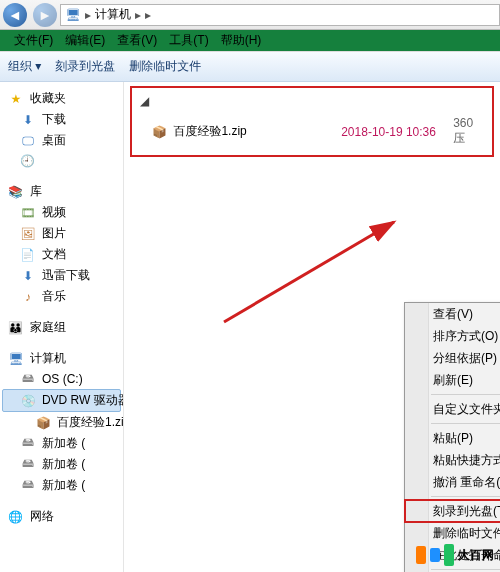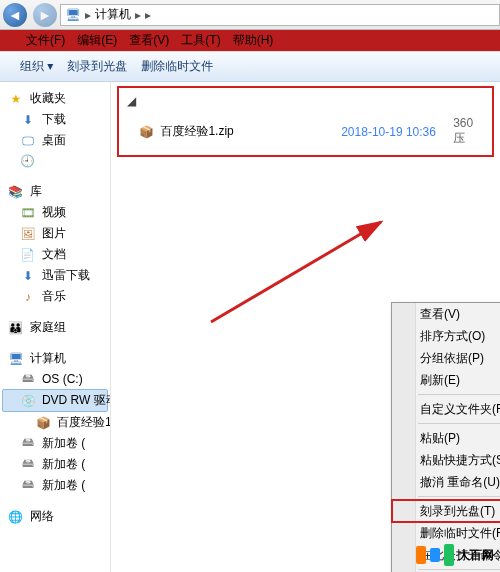--- a/index.html
+++ b/index.html
@@ -5,25 +5,25 @@
 * { margin: 0; padding: 0; box-sizing: border-box; font-family: "Microsoft YaHei", Tahoma, sans-serif; font-size: 12px; }
 body { width: 500px; height: 572px; background: #fff; position: relative; overflow: hidden; }
 
 
 .addrbar { height: 30px; background: linear-gradient(#f6f6f6,#e8e8e8); border-bottom: 1px solid #bbb; display: flex; align-items: center; }
 .nav-btn { width: 24px; height: 24px; border-radius: 50%; background: radial-gradient(circle at 30% 30%, #6fa8e6, #2b5f9e); margin: 0 3px; display: flex; align-items: center; justify-content: center; color: #fff; font-size: 14px; }
 .breadcrumb { flex: 1; height: 22px; border: 1px solid #b5b5b5; background: #fff; display: flex; align-items: center; padding: 0 4px; gap: 4px; }
 .bc-sep { color: #555; }
 
 
-.menubar { height: 22px; background: #b91c1c; border-bottom: 1px solid #ddd; display: flex; padding: 0 22px; gap: 4px; }
+.menubar { height: 22px; background: #15803d; border-bottom: 1px solid #ddd; display: flex; padding: 0 10px; gap: 4px; }
 .menubar span.item { padding: 2px 4px; }
 
 
-.toolbar { height: 30px; background: linear-gradient(#f7fbff,#dce9f7); border-bottom: 1px solid #c4d5e8; display: flex; align-items: center; padding: 0 20px; gap: 14px; }
+.toolbar { height: 30px; background: linear-gradient(#f7fbff,#dce9f7); border-bottom: 1px solid #c4d5e8; display: flex; align-items: center; padding: 0 8px; gap: 14px; }
 .toolbar .btn { color: #1a3e6e; }
 
 
 .main { display: flex; height: calc(572px - 30px - 22px - 30px); }
 .sidebar { width: 158px; background: #fff; border-right: 1px solid #e5e5e5; padding: 6px 2px; overflow: hidden; }
 .content { flex: 1; background: #fff; position: relative; }
 
 .sb-group { margin-bottom: 10px; }
 .sb-item { display: flex; align-items: center; gap: 6px; padding: 2px 4px 2px 18px; color: #000; white-space: nowrap; }
 .sb-item.top { padding-left: 6px; font-weight: normal; }
@@ -51,21 +51,21 @@
 .col-date { width: 110px; }
 .col-type { flex: 1; }
 
 
 .grp-hdr { display: flex; align-items: center; gap: 4px; padding: 6px 8px; font-size: 12px; }
 .grp-hdr .tri { color: #444; }
 .grp-box { border: 2px solid #d02020; margin: 4px 6px 0 6px; padding-bottom: 6px; }
 
 .file-row { display: flex; align-items: center; padding: 2px 8px 2px 20px; gap: 6px; }
 .file-row .fname { width: 168px; }
-.file-row .fdate { width: 110px; color: #3b82f6; margin-left: 13px; }
+.file-row .fdate { width: 110px; color: #be185d; }
 .file-row .ftype { color: #666; }
 
 
 .arrow { position: absolute; left: 90px; top: 130px; width: 200px; height: 120px; pointer-events: none; }
 
 
 .ctx { position: absolute; left: 280px; top: 220px; width: 206px; background: #f2f2f2; border: 1px solid #999; box-shadow: 2px 2px 4px rgba(0,0,0,.3); }
 .ctx .row { display: flex; align-items: center; height: 22px; padding: 0 22px 0 28px; position: relative; white-space: nowrap; }
 .ctx .row.hl-box { outline: 2px solid #d02020; outline-offset: -1px; }
 .ctx .sep { height: 1px; background: #d0d0d0; margin: 3px 2px 3px 26px; }

